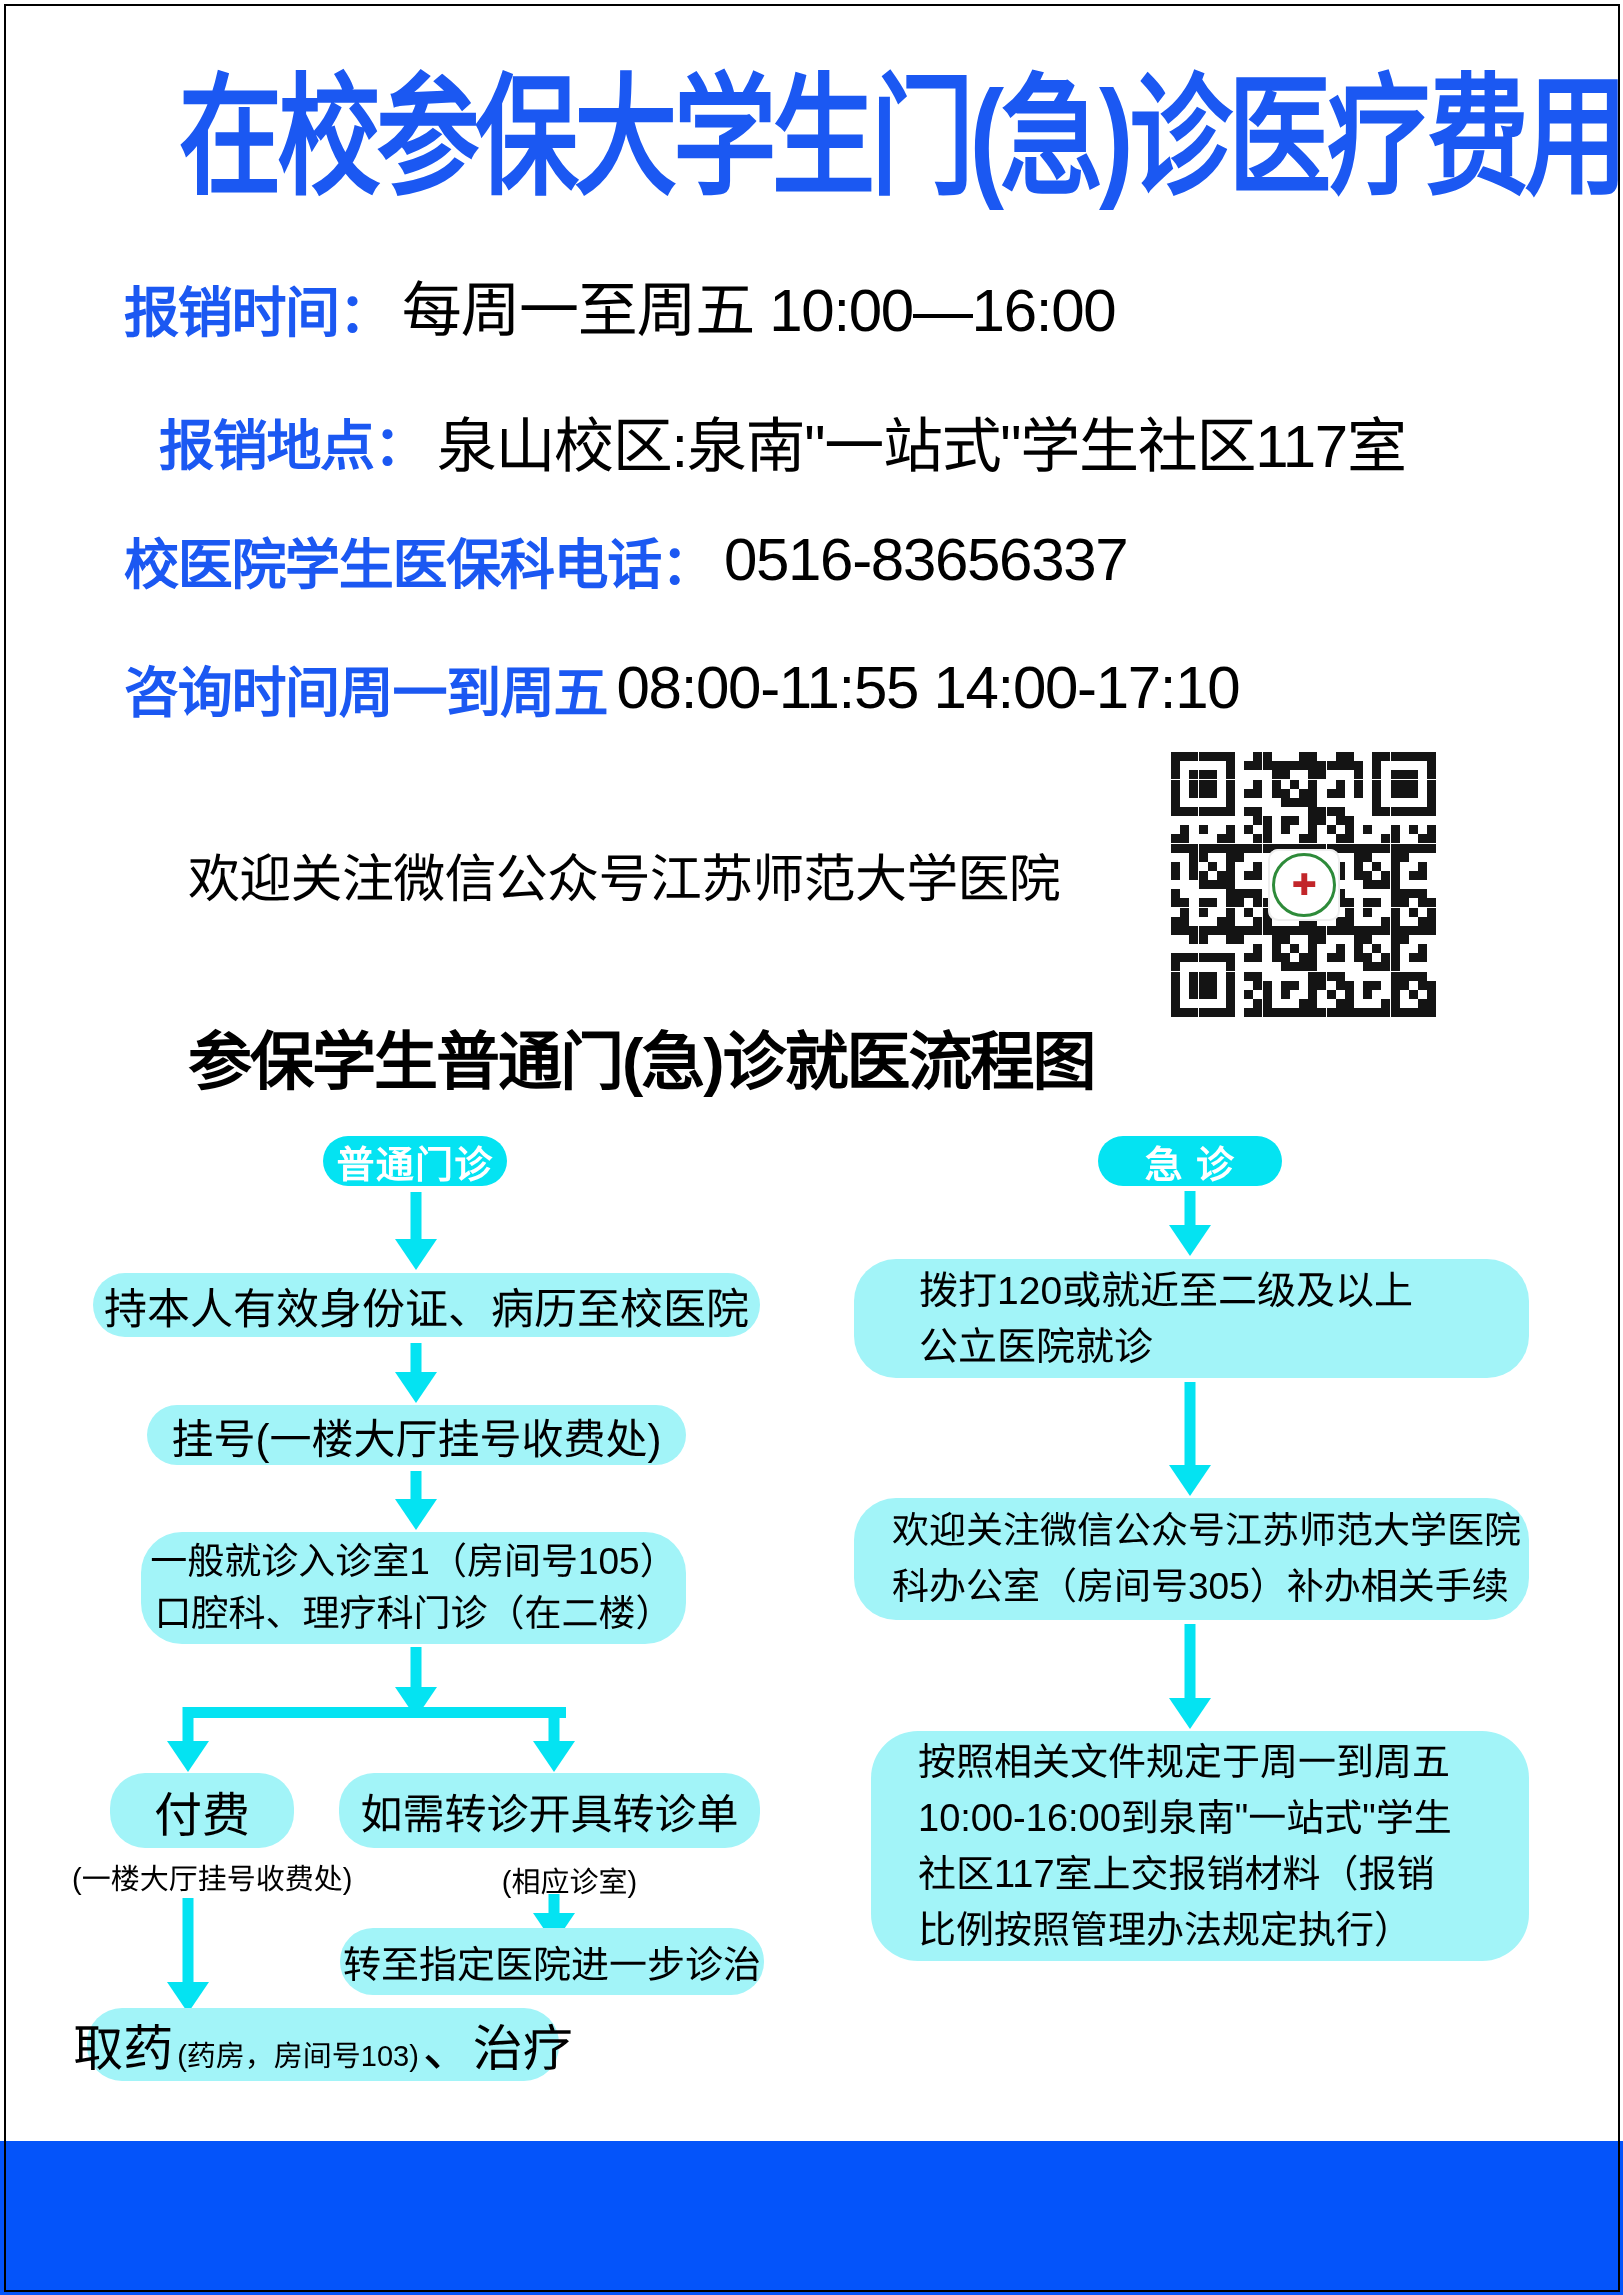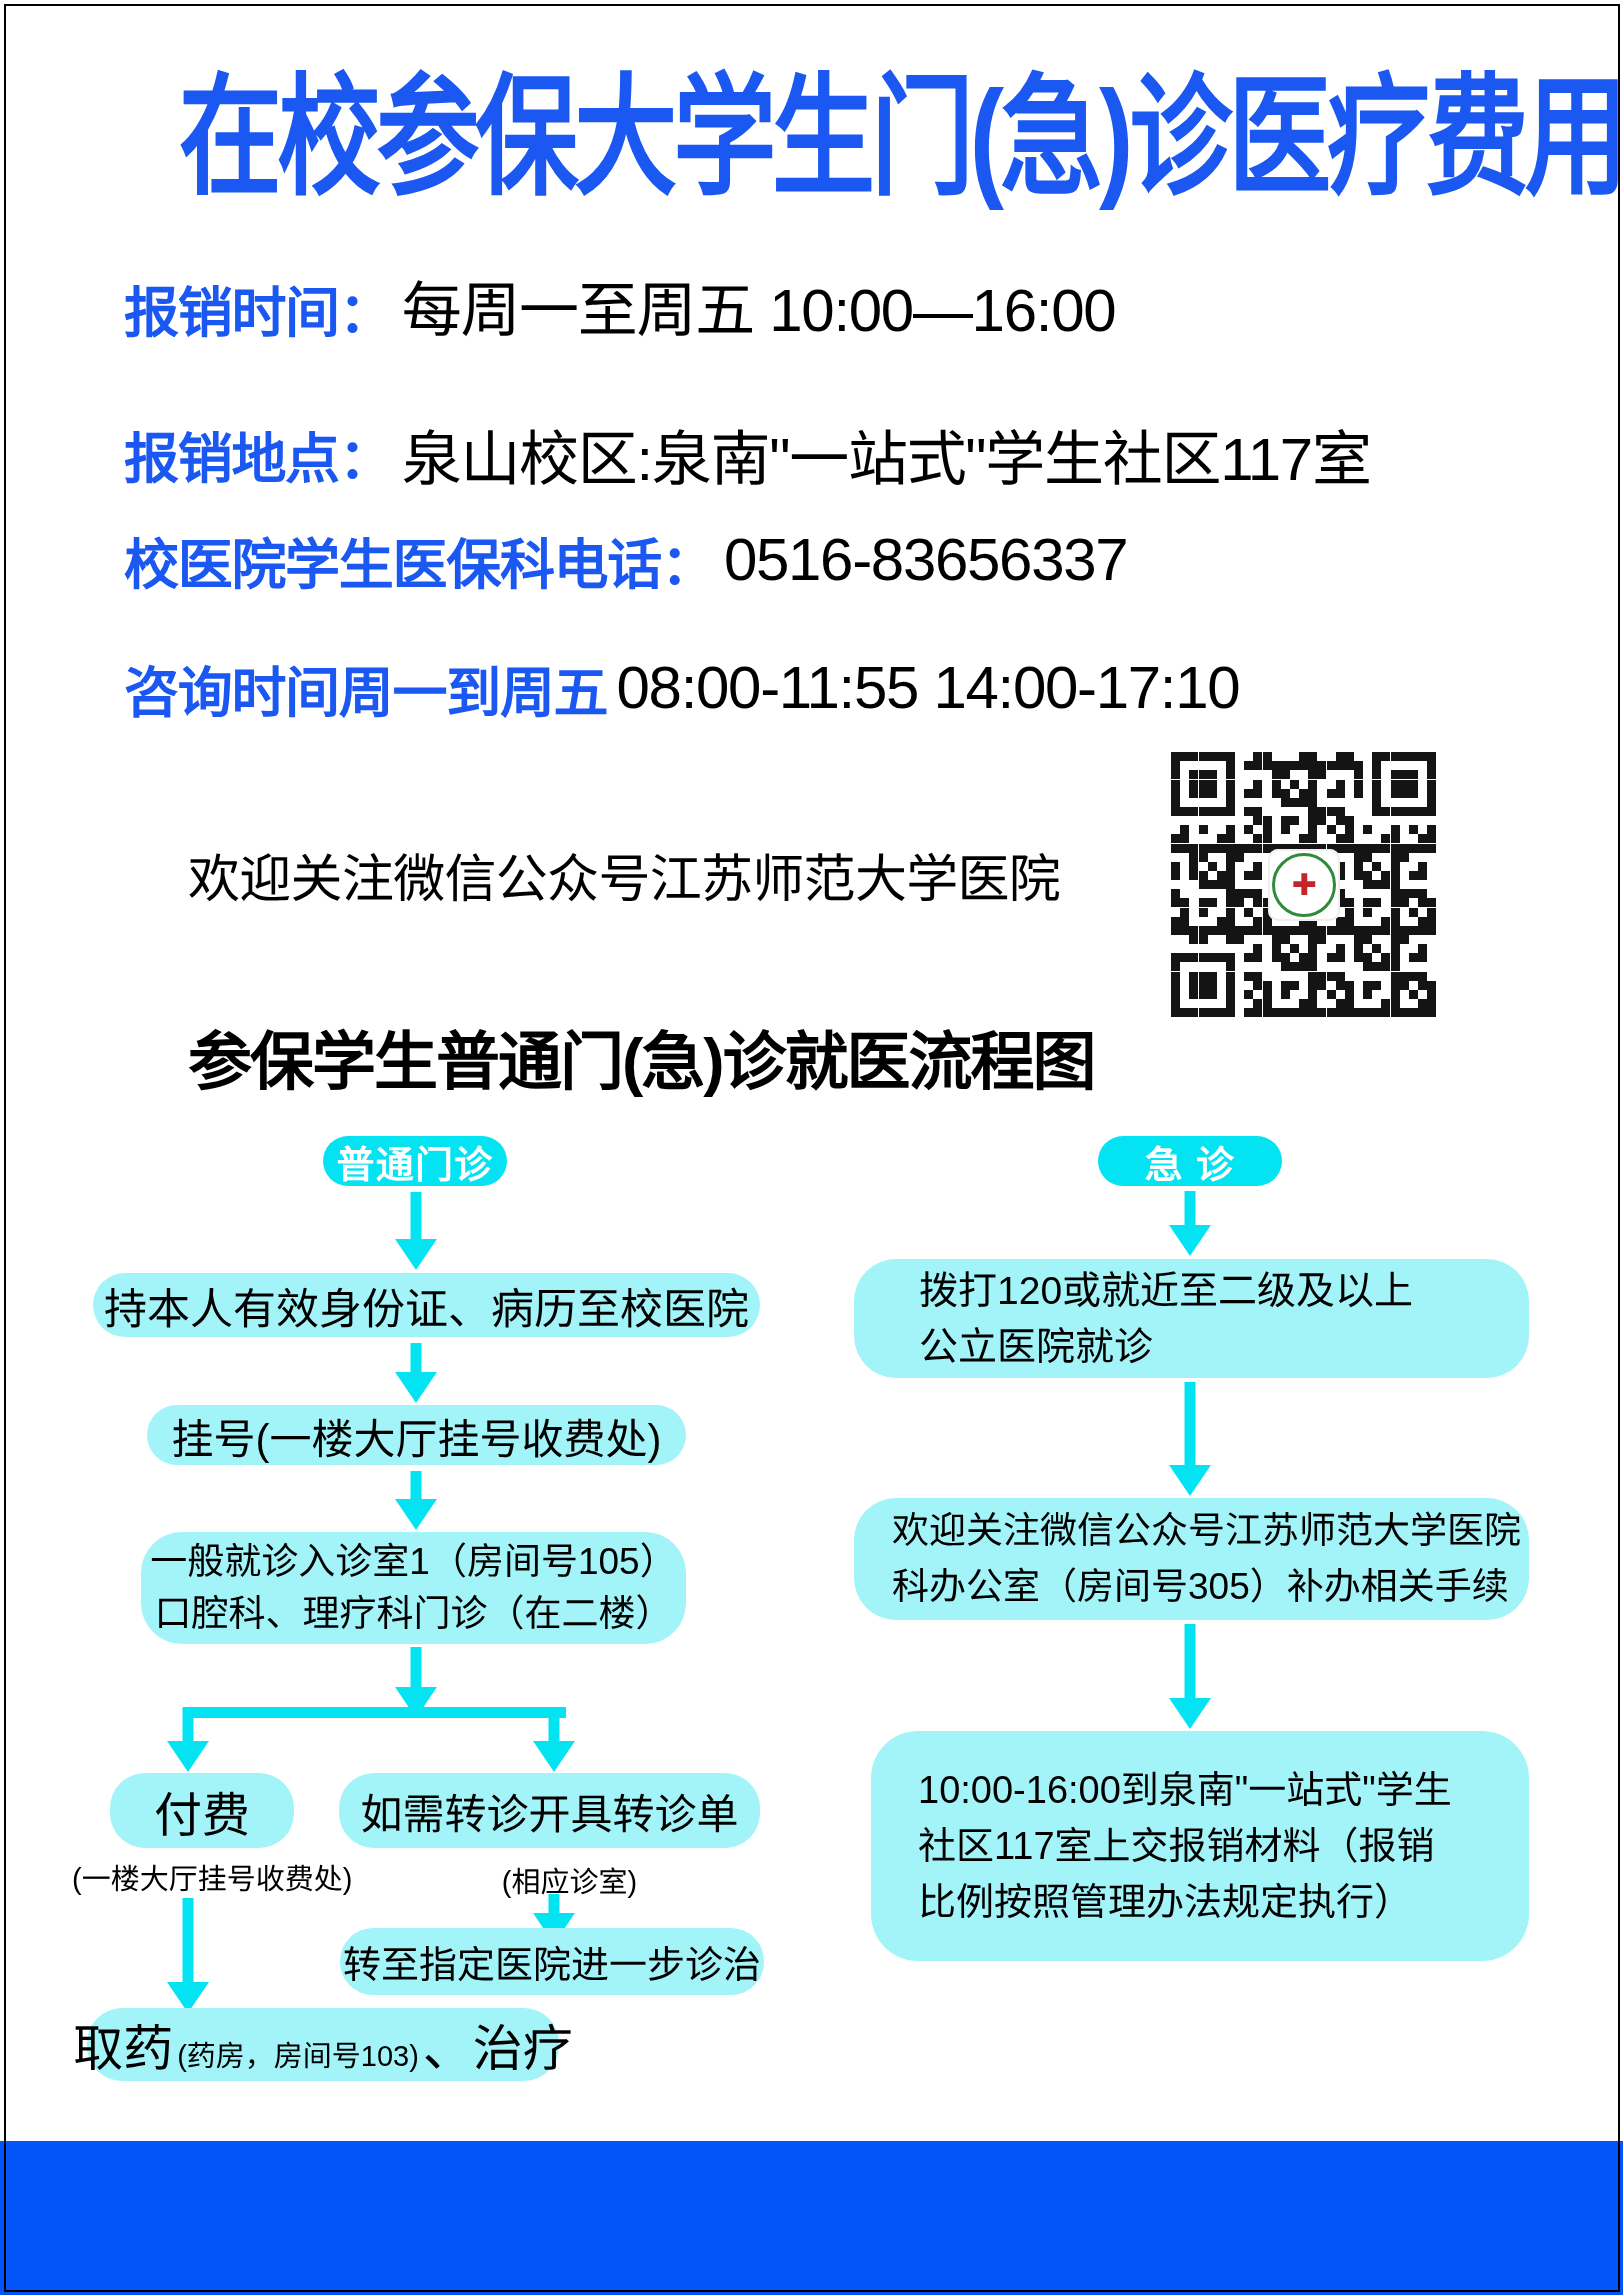--- a/index.html
+++ b/index.html
@@ -104,21 +104,21 @@
 <div class="page">
 
   <div class="frame"></div>
 
   <div class="title">在校参保大学生门(急)诊医疗费用报销</div>
 
   <div class="info-line" style="top:275px;align-items:flex-end;">
     <span class="info-label">报销时间：</span>
     <span class="info-value">每周一至周五 10:00—16:00</span>
   </div>
-  <div class="info-line" style="top:417px;">
+  <div class="info-line" style="top:404px;margin-left:35px;">
     <span class="info-label">报销地点：</span>
     <span class="info-value">泉山校区:泉南"一站式"学生社区117室</span>
   </div>
   <div class="info-line" style="top:523px;">
     <span class="info-label">校医院学生医保科电话：</span>
     <span class="info-value">0516-83656337</span>
   </div>
   <div class="info-line" style="top:651px;">
     <span class="info-label">咨询时间周一到周五</span>
     <span class="info-value">08:00-11:55 14:00-17:10</span>
@@ -694,20 +694,21 @@
     <span class="ln">欢迎关注微信公众号江苏师范大学医院</span>
     <span class="ln">科办公室（房间号305）补办相关手续</span>
   </div>
 
   <div class="arrow" style="left:1169px;top:1624px;height:105px;">
     <div class="stem"></div>
       <div class="head"></div>
   </div>
 
   <div class="fbox" style="left:871px;top:1731px;width:658px;height:230px;border-radius:47px;font-size:38px;line-height:56px;align-items:flex-start;padding-left:47px;box-sizing:border-box;">
+    <span class="ln">按照相关文件规定于周一到周五</span>
     <span class="ln">10:00-16:00到泉南"一站式"学生</span>
     <span class="ln">社区117室上交报销材料（报销</span>
     <span class="ln">比例按照管理办法规定执行）</span>
   </div>
 
 
   <div class="bottom-bar"></div>
 
 </div>
 

